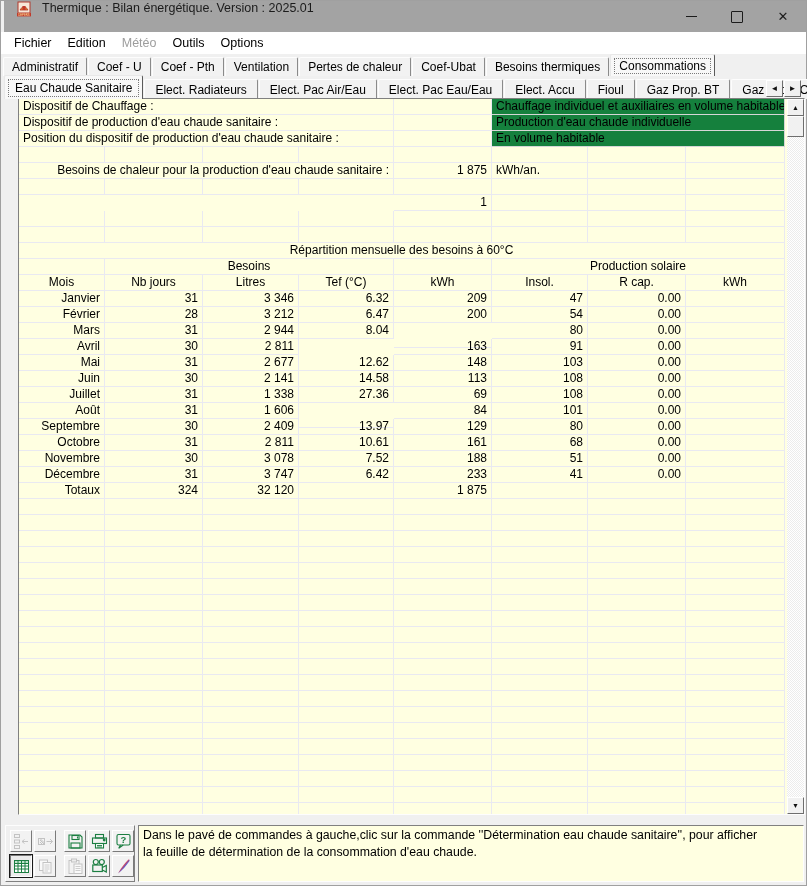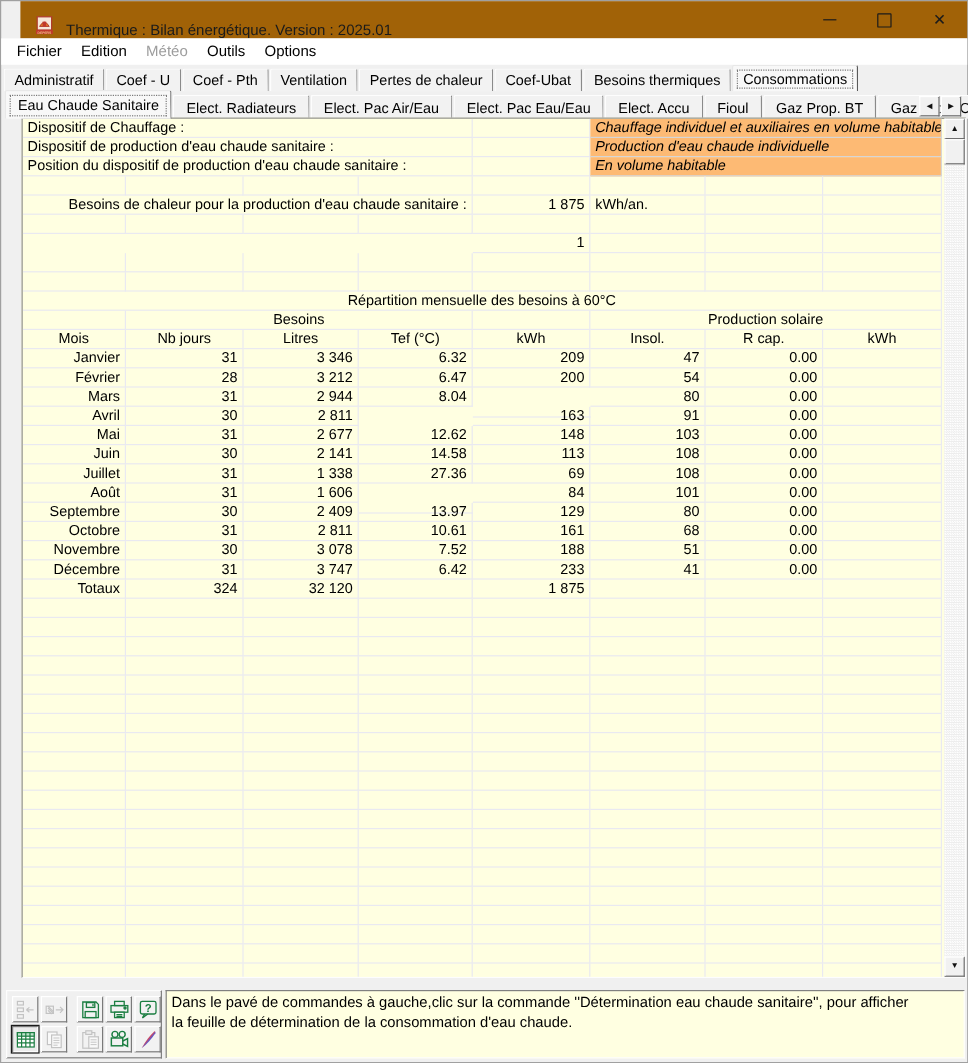--- a/index.html
+++ b/index.html
@@ -1,20 +1,20 @@
 <!DOCTYPE html>
 <html><head>
 <meta charset="utf-8">
 <style>
   html,body { margin:0; padding:0; }
   body { width:807px; height:886px; font-family:"Liberation Sans", sans-serif; background:#E8E8E8; position:relative; overflow:hidden; }
   .window { position:absolute; inset:0; background:#F0F0F0; border:1px solid #A0A0A0; box-sizing:border-box; }
 
   
-  .titlebar { position:absolute; top:0; left:16px; right:0; height:31px; background:#a16207; display:flex; align-items:flex-end; }
+  .titlebar { position:absolute; top:0; left:3px; right:0; height:31px; background:#a3a3a3; display:flex; align-items:flex-start; }
   .app-icon { margin-left:11px; width:18px; height:19px; flex:0 0 auto; }
   .title-text { margin-left:9px; font-size:12.5px; color:#1b1b1b; white-space:nowrap; }
   .win-controls { position:absolute; right:0; top:0; height:31px; display:flex; }
   .win-btn { width:46px; height:31px; display:flex; align-items:center; justify-content:center; color:#1b1b1b; font-size:14px; }
   .glyph-min { display:block; width:11px; height:0; border-top:1px solid #1b1b1b; }
   .glyph-max { display:block; width:10px; height:10px; border:1.2px solid #1b1b1b; border-radius:1px; }
   .glyph-close { font-size:13px; line-height:1; }
 
   
   .menubar { position:absolute; top:31px; left:0; right:0; height:22px; background:#FFFFFF; display:flex; align-items:center; padding-left:5px; }
@@ -32,21 +32,21 @@
   .tab.selected::after { content:""; position:absolute; left:3px; right:3px; top:3px; bottom:2px; border:1px dotted #7a7a7a; pointer-events:none; }
   .tab-scroll { position:absolute; top:79px; right:5px; display:flex; gap:1px; }
   .tsbtn { width:17px; height:17px; background:#F1F1F1; border:1px solid; border-color:#FFF #6E6E6E #6E6E6E #FFF; box-sizing:border-box; font-size:8px; display:flex; align-items:center; justify-content:center; color:#111; }
 
   
   .content { position:absolute; top:97px; left:17px; width:787px; height:717px; box-sizing:border-box; border:1px solid; border-color:#808080 #FDFDFD #FDFDFD #808080; background:#FFFFE1; }
   .sheet { position:absolute; left:0; top:0; width:766px; height:715px; overflow:hidden; display:grid; grid-template-columns:86px 98px 96px 95px 98px 96px 98px 99px; grid-auto-rows:16px; background:#FFFFE1; }
   .cell { box-sizing:border-box; border-right:1px solid #E9E9F1; border-bottom:1px solid #E9E9F1; font-size:12px; line-height:15px; padding:0 4px; white-space:nowrap; overflow:hidden; color:#000; }
   .cell.r { text-align:right; }
   .cell.c { text-align:center; }
-  .cell.white { background:#fdba74; border-right-color:#D6D6D6; border-bottom-color:#D6D6D6;font-style:italic; }
+  .cell.white { background:#15803d; border-right-color:#D6D6D6; border-bottom-color:#D6D6D6; }
 
   
   .vscroll { position:absolute; top:0; right:0; width:17px; height:715px; background-color:#F3F3F3; background-image:repeating-conic-gradient(#FFFFFF 0% 25%, #ECECEC 0% 50%); background-size:2px 2px; }
   .sb-btn { position:absolute; left:0; width:17px; height:17px; background:#F1F1F1; border:1px solid; border-color:#FFF #6E6E6E #6E6E6E #FFF; box-sizing:border-box; display:flex; align-items:center; justify-content:center; font-size:7px; color:#111; }
   .sb-up { top:0; } .sb-down { bottom:0; }
   .sb-thumb { position:absolute; left:0; top:17px; width:17px; height:21px; background:#F1F1F1; border:1px solid; border-color:#FFF #6E6E6E #6E6E6E #FFF; box-sizing:border-box; }
 
   
   .toolpanel { position:absolute; left:4px; top:824px; width:130px; height:57px; background:#F0F0F0; border:1px solid; border-color:#FDFDFD #808080 #808080 #FDFDFD; box-sizing:border-box; }
   .toolrow { position:absolute; left:4px; display:flex; }

